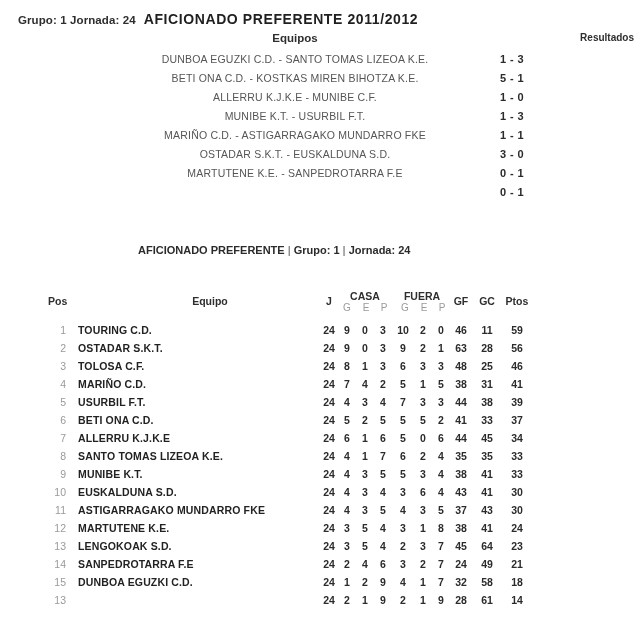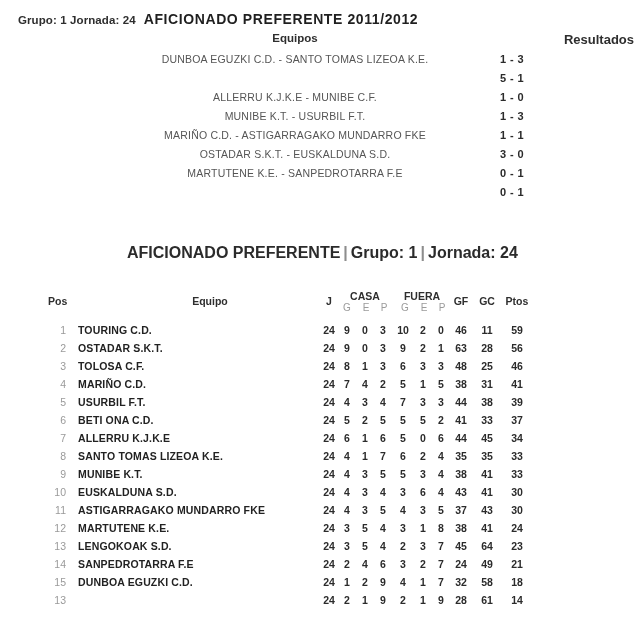--- a/index.html
+++ b/index.html
@@ -58,21 +58,21 @@
     text-align: center;
     font-size: 11.5px;
     font-weight: bold;
     color: #2e2e2e;
   }
   #results-colheads .resultados-head {
     position: absolute;
     left: 500px;
     width: 134px;
     text-align: right;
-    font-size: 13px;
+    font-size: 10px;
     font-weight: bold;
     color: #2e2e2e;
   }
 
   #match-list {
     position: absolute;
     left: 0;
     top: 50px;
     width: 640px;
   }
@@ -106,23 +106,23 @@
   
   #standings-block {
     position: absolute;
     left: 0;
     top: 238px;
     width: 640px;
   }
 
   #standings-title {
     position: absolute;
-    left: 127px;
+    left: 138px;
     top: 6px;
-    font-size: 16px;
+    font-size: 11px;
     font-weight: bold;
     color: #2b2b2b;
     white-space: nowrap;
     text-align: right;
   }
   #standings-title .sep {
     color: #8d8d8d;
     font-weight: bold;
     padding: 0 3px;
   }
@@ -246,20 +246,21 @@
     <span class="equipos-head">Equipos</span>
     <span class="resultados-head">Resultados</span>
   </div>
 
   <div id="match-list">
       <div class="match-row">
         <span class="match-teams">DUNBOA EGUZKI C.D.  - SANTO TOMAS LIZEOA K.E.</span>
         <span class="match-score">1 - 3</span>
       </div>
       <div class="match-row">
+        <span class="match-teams">BETI ONA C.D.  - KOSTKAS MIREN BIHOTZA K.E.</span>
         <span class="match-score">5 - 1</span>
       </div>
       <div class="match-row">
         <span class="match-teams">ALLERRU K.J.K.E  - MUNIBE C.F.</span>
         <span class="match-score">1 - 0</span>
       </div>
       <div class="match-row">
         <span class="match-teams">MUNIBE K.T.  - USURBIL F.T.</span>
         <span class="match-score">1 - 3</span>
       </div>

